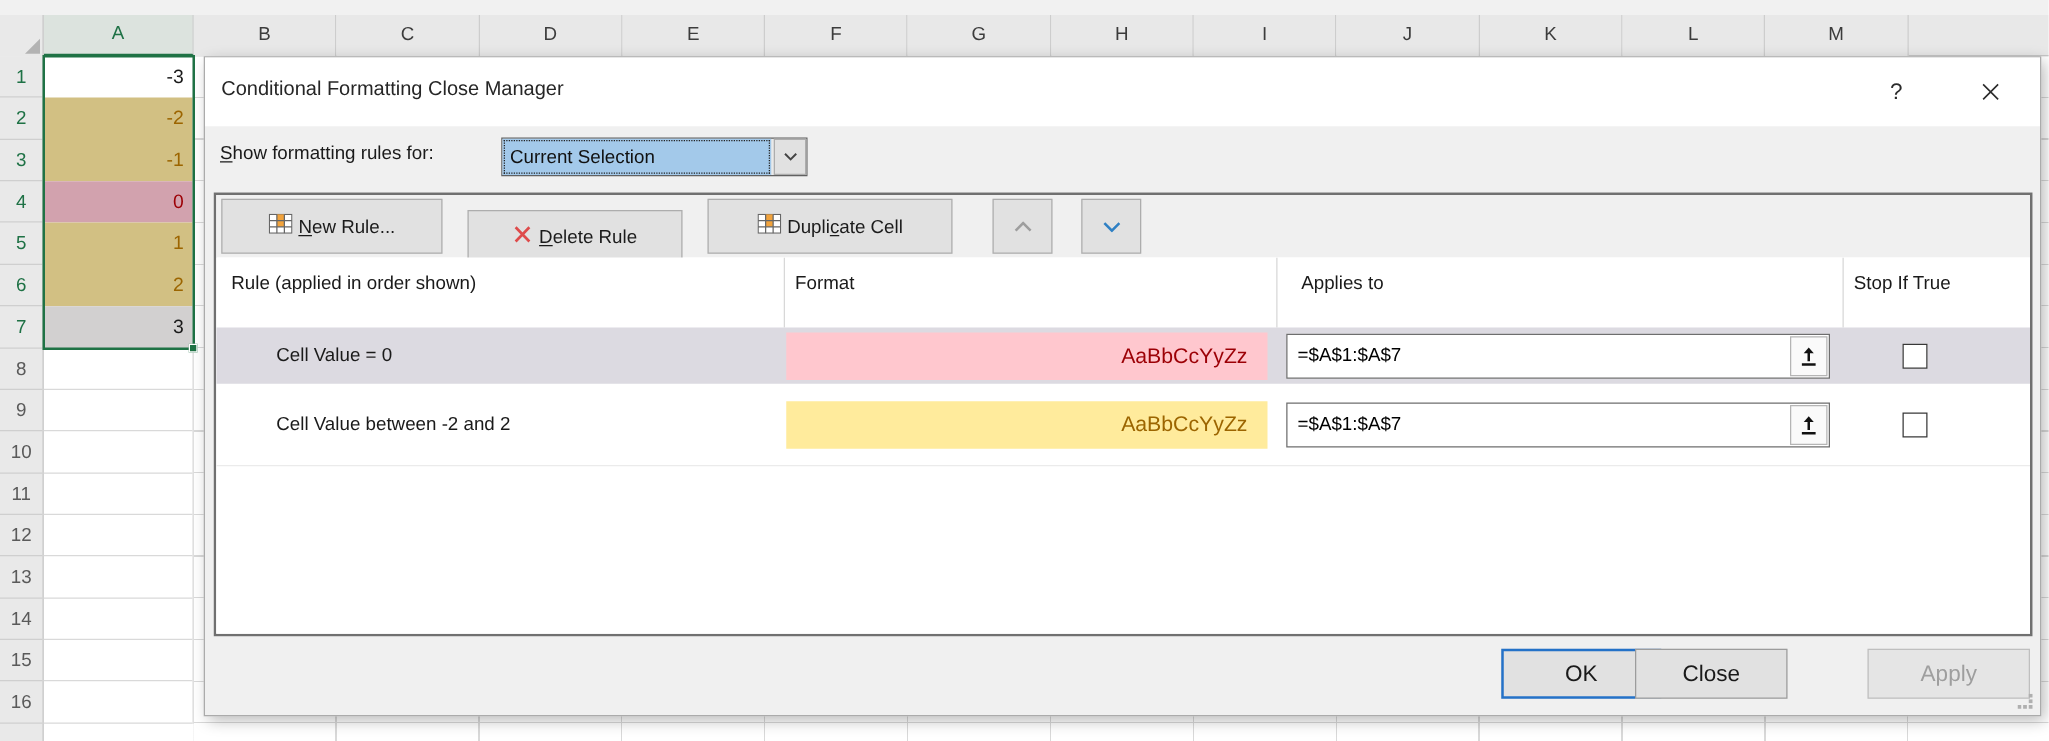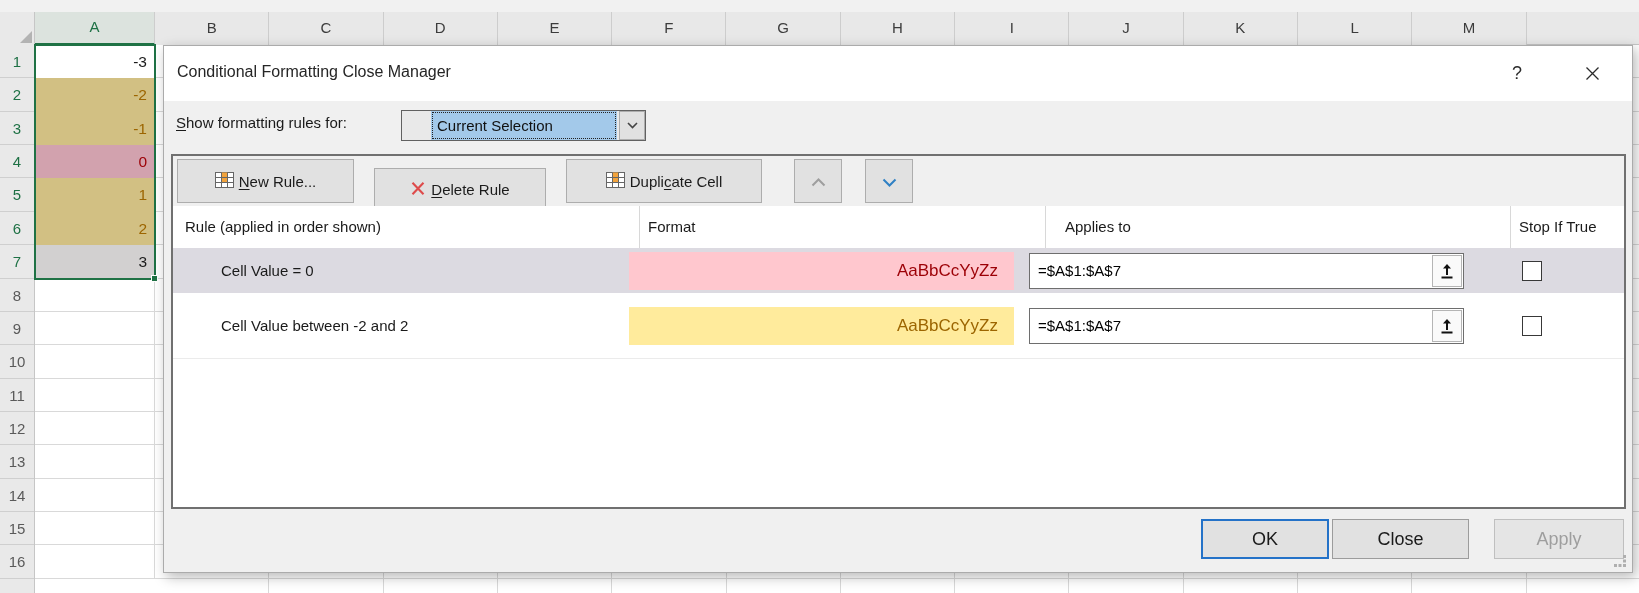--- a/index.html
+++ b/index.html
@@ -45,42 +45,42 @@
   .titlebar { position:absolute; left:0; top:0; width:100%; height:55px; background:#FFFFFF; }
   .title { position:absolute; left:13px; top:17px; font-size:16px; color:#262626; }
   .help-btn { position:absolute; left:1340px; top:14px; width:26px; height:26px; text-align:center;
     font-size:18px; color:#2B2B2B; line-height:26px; }
   .close-btn { position:absolute; left:1414px; top:14px; width:28px; height:26px;
     display:flex; align-items:center; justify-content:center; }
 
   .scope-label { position:absolute; left:12px; top:68px; font-size:15px; }
   .accel { text-decoration:underline; text-underline-offset:2px; }
   .combo { position:absolute; left:237px; top:64px; width:245px; height:31px;
-    border:1px solid #616161; background:#E9E9E9; display:flex;padding-left:29px; }
+    border:1px solid #616161; background:#E9E9E9; display:flex; }
   .combo-text { flex:1; background:#A3C9EA; outline:1px dotted #222; outline-offset:-2px;
     line-height:29px; padding-left:6px; font-size:15px; color:#111; }
   .combo-btn { width:26px; margin-left:2px; background:#E1E1E1; border:1px solid #ADADAD;
     display:flex; align-items:center; justify-content:center; }
 
   .rules-box { position:absolute; left:7px; top:108px; width:1455px; height:355px;
     border:2px solid #707070; background:#fff; }
   .toolbar { position:absolute; left:0; top:0; width:100%; height:50px; background:#F0F0F0;
     display:flex; align-items:center; padding-left:4px; }
   .tbtn { height:44px; background:#E1E1E1; border:1px solid #ADADAD; display:flex;
     align-items:center; justify-content:center; gap:5px; font-size:15px; color:#1B1B1B; margin-right:20px; }
   .tbtn.new-rule { width:177px; }
   .tbtn.edit-rule { width:172px; }
   .tbtn.delete-rule { width:172px;margin-top:17px; }
   .tbtn.duplicate-rule { width:196px; margin-right:32px; }
   .tbtn.arrow { width:48px; gap:0; }
   .tbtn.arrow.up { margin-right:23px; }
 
   .list { position:absolute; left:0; top:50px; right:0; bottom:0; background:#fff; overflow:hidden; }
-  .list-header { display:grid; grid-template-columns:454px 394px 453px 150px; height:42px;
-    align-items:center; font-size:15px; color:#1A1A1A;gap:12px; }
+  .list-header { display:grid; grid-template-columns:454px 394px 453px 150px; height:56px;
+    align-items:center; font-size:15px; color:#1A1A1A; }
   .list-header .hc { height:100%; line-height:42px; }
   .list-header .hc + .hc { border-left:1px solid #D8D8D8; }
   .hc.c1 { padding-left:12px; } .hc.c2 { padding-left:8px; }
   .hc.c3 { padding-left:19px; } .hc.c4 { padding-left:8px; }
 
   .rule-row { display:grid; grid-template-columns:454px 394px 453px 150px; height:45px;
     align-items:center; margin-bottom:10px; }
   .rule-row.sel { background:#DCDAE1; }
   .rule-text { padding-left:48px; font-size:15px; color:#1A1A1A; }
   .fmt-sample { margin-left:2px; width:385px; height:38px; line-height:38px; text-align:right;
@@ -91,21 +91,21 @@
     padding:0 38px 0 8px; }
   .picker-btn { position:absolute; right:2px; top:2px; bottom:2px; width:30px; background:#FAFAFA;
     border:1px solid #B5B5B5; display:flex; align-items:center; justify-content:center; }
   .stop-cell { display:flex; }
   .checkbox { width:20px; height:20px; margin-left:48px; background:#fff; border:1.5px solid #383838; }
   .rule-sep { border-top:1px solid #EBEBEB; }
 
   .footer-btn { position:absolute; top:473px; height:40px; background:#E1E1E1;
     border:1px solid #9C9C9C; font-size:18px; color:#1A1A1A; text-align:center; line-height:38px; }
   .footer-btn.ok { left:1037px; width:128px; border:2px solid #2472C8; line-height:36px; }
-  .footer-btn.closeb { left:1168px; width:137px; }
+  .footer-btn.closeb { left:1144px; width:122px; }
   .footer-btn.apply { left:1330px; width:130px; color:#9E9E9E; border-color:#BFBFBF; background:#E5E5E5; }
   .grip { position:absolute; right:5px; bottom:4px; }
 </style>
 </head>
 <body>
 
 <div class="screen">
 
   <div class="sheet">
     <div class="top-strip"></div>

